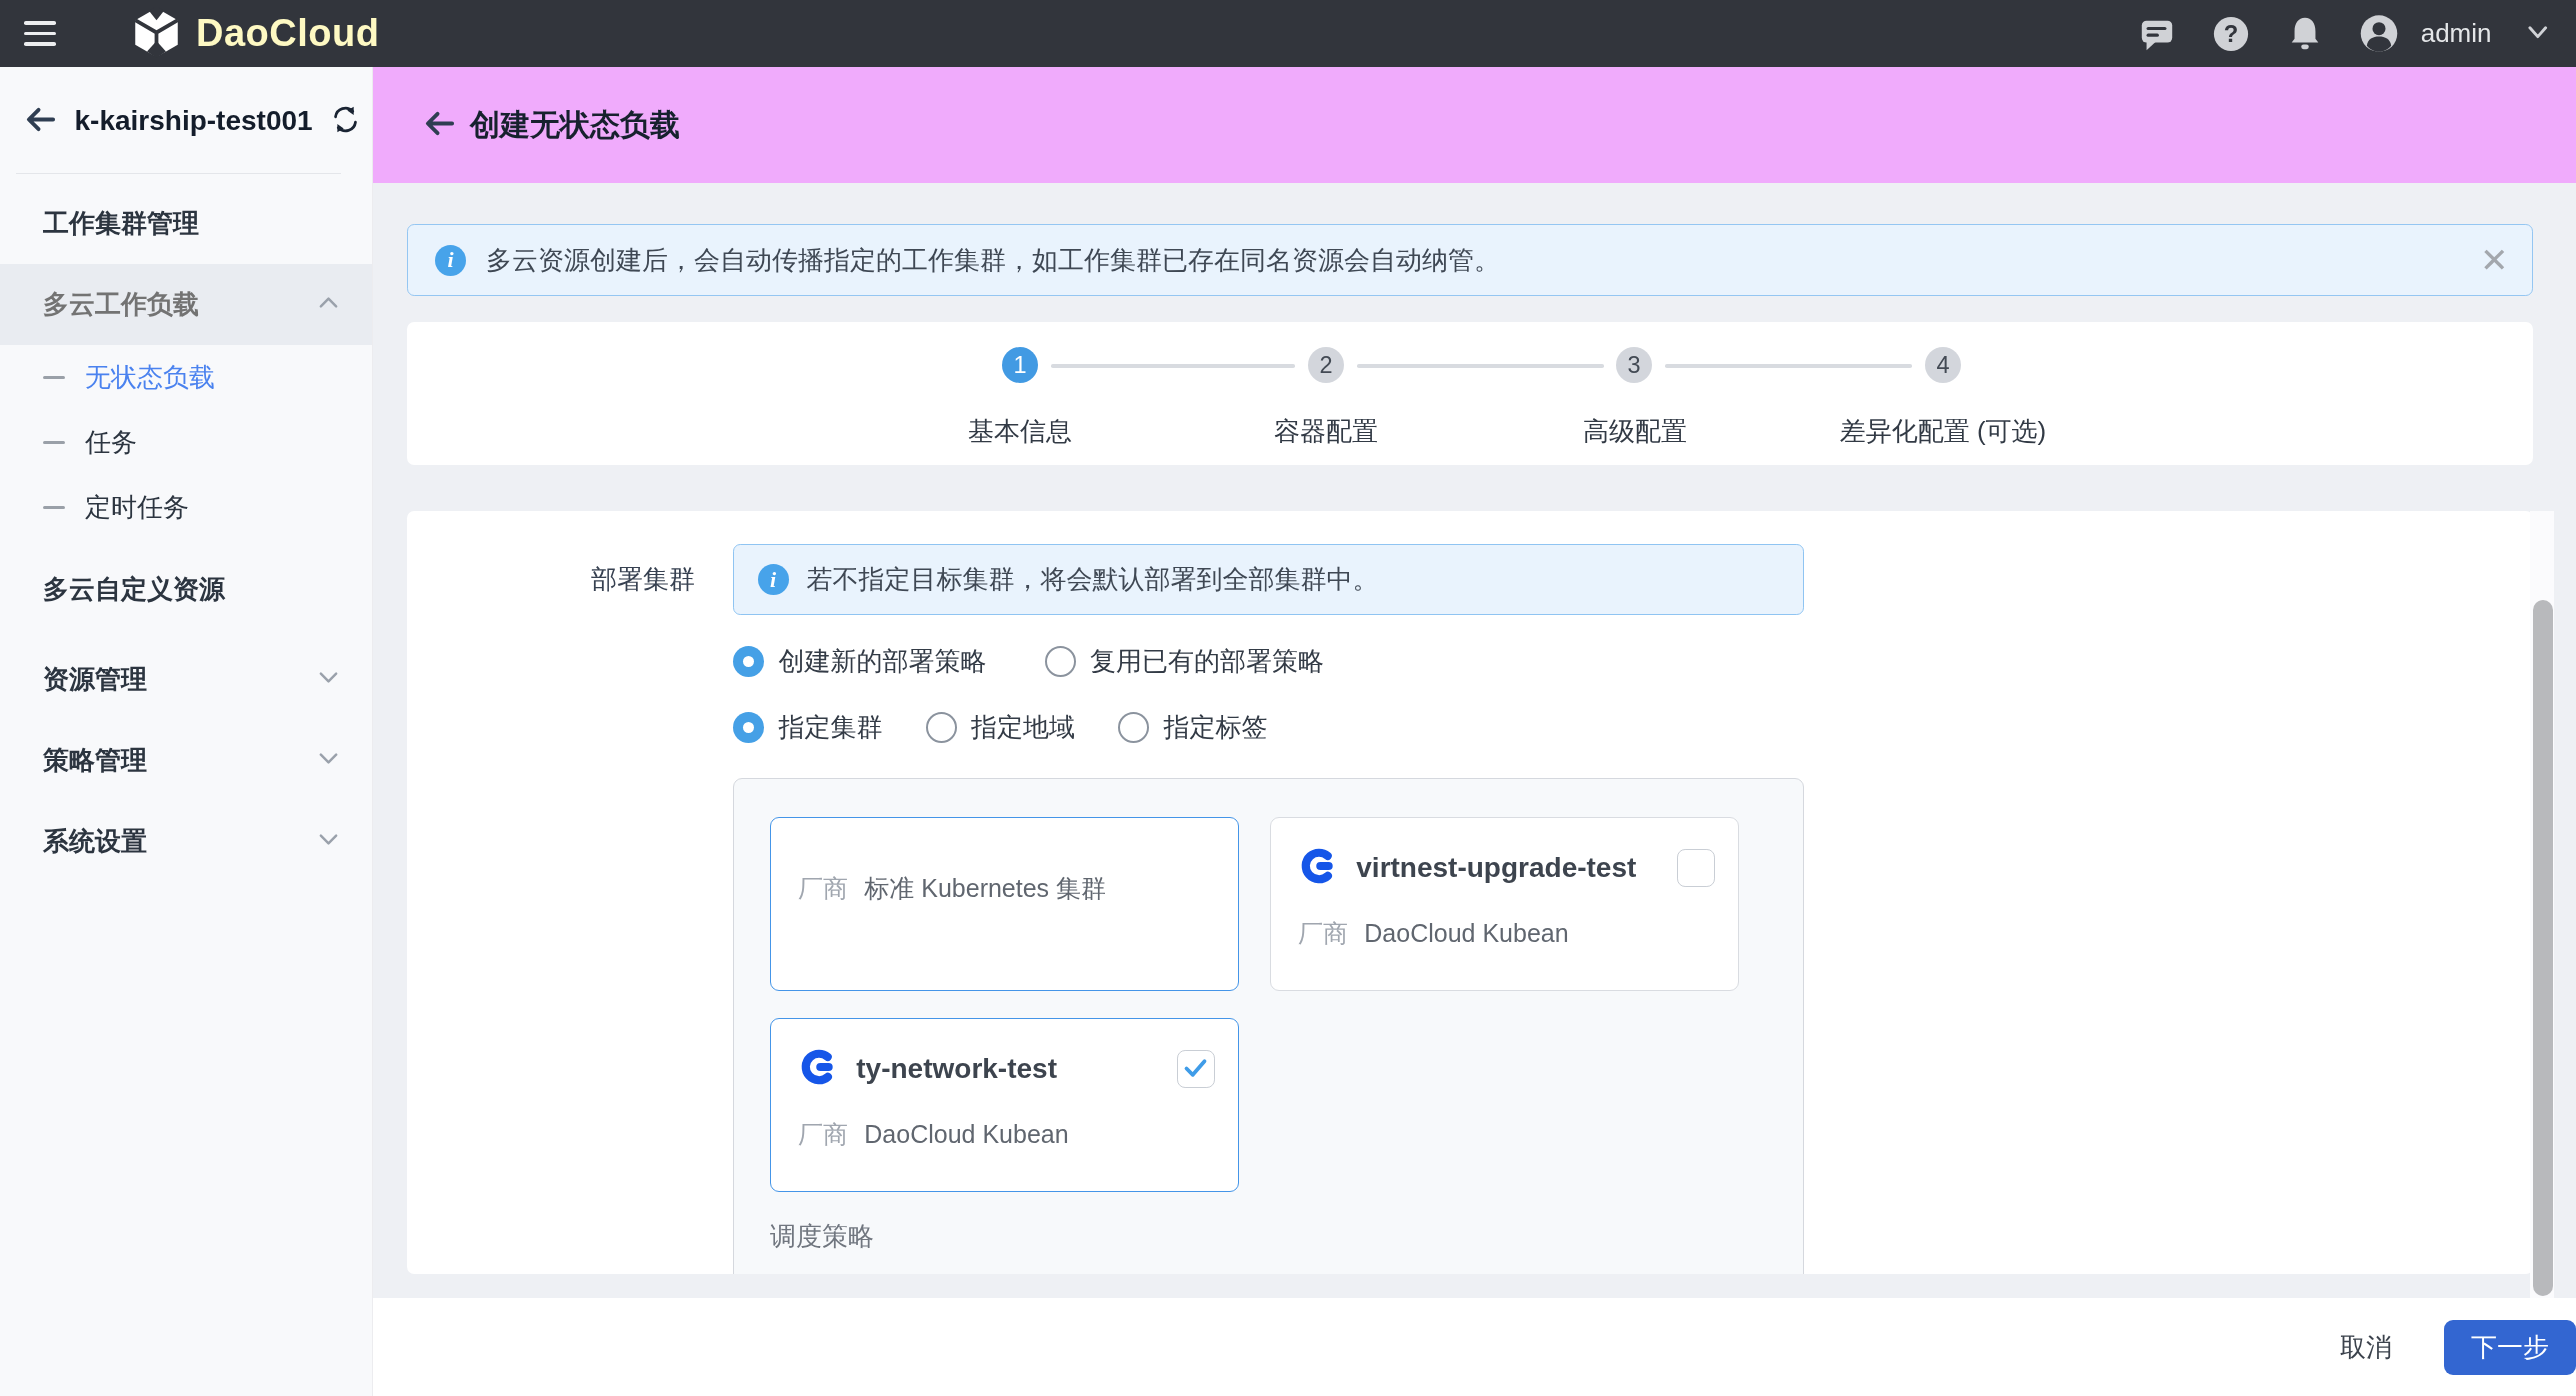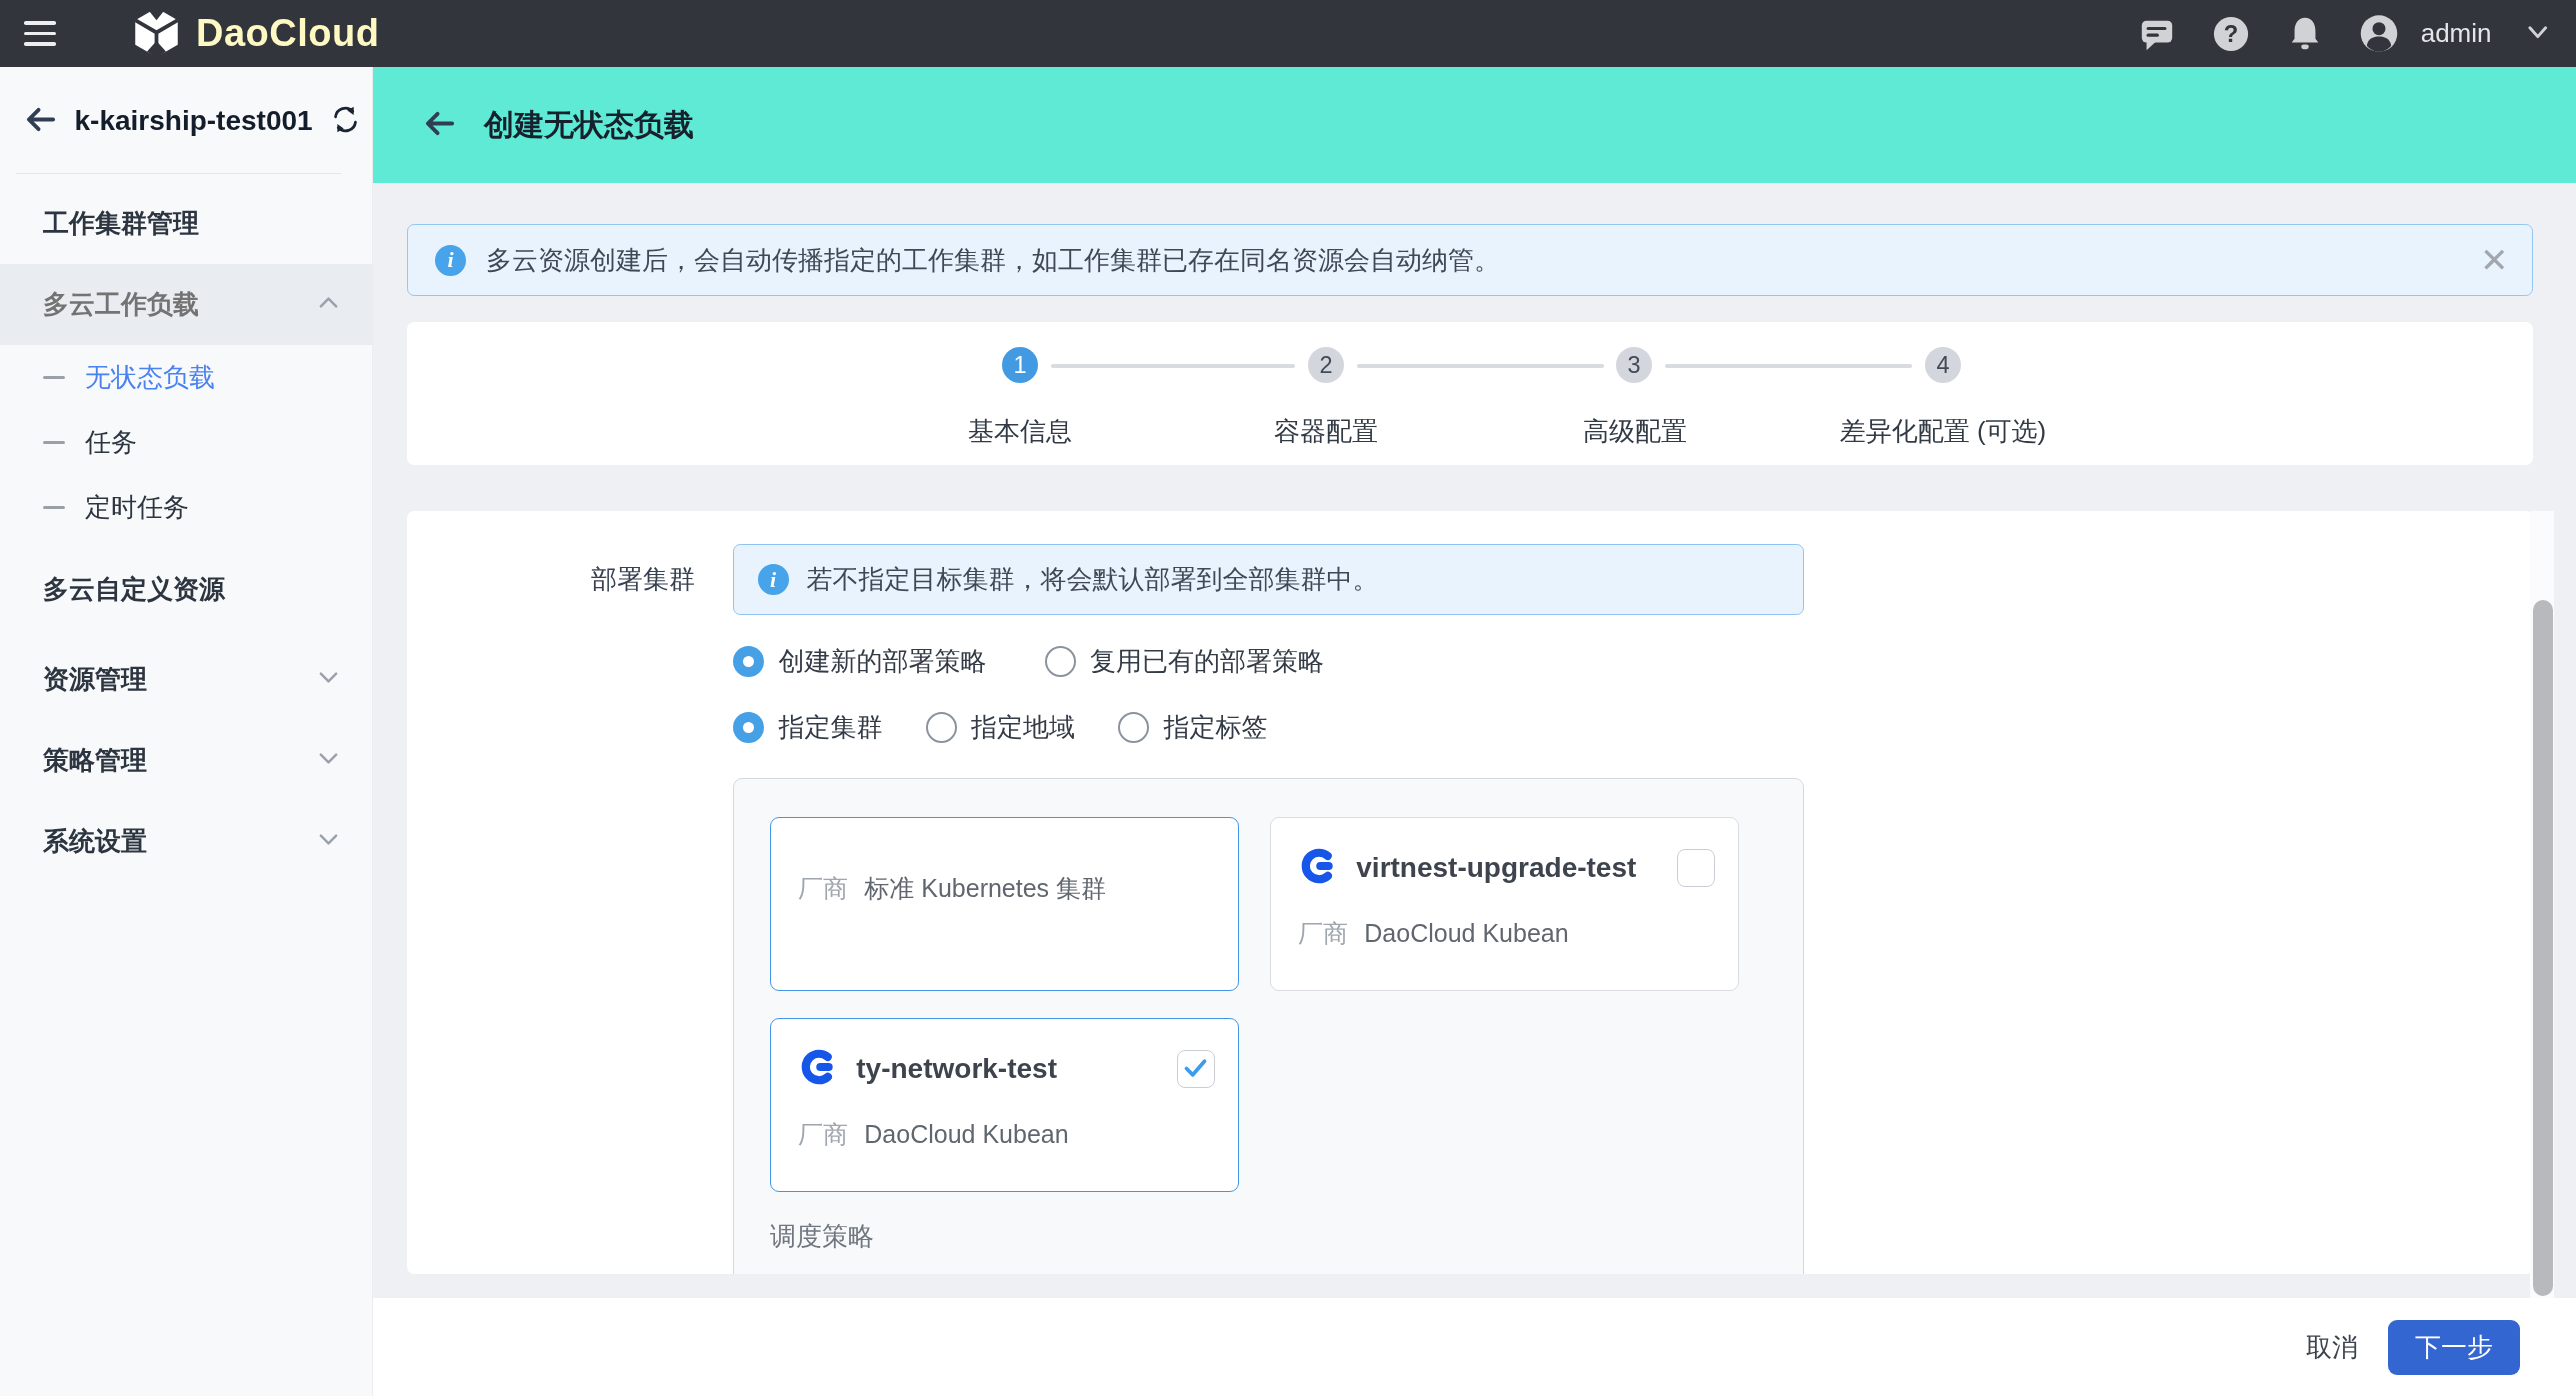--- a/index.html
+++ b/index.html
@@ -30,21 +30,21 @@
   .side-cluster { font-size:28px; font-weight:700; color:#141d2b; flex:1; white-space:nowrap; }
   .side-divider { height:0.9px; background:#e4e6ea; margin:34px 31px 9px 16.3px; }
   .menu-item { height:81px; display:flex; align-items:center; padding:0 33px 0 43px; font-size:26px; font-weight:600; color:#2c3540; cursor:pointer; }
   .menu-item .chev { margin-left:auto; }
   .menu-item.active { background:#e9ecf1; color:#737373; }
   .submenu-item { height:65px; display:flex; align-items:center; padding-left:43px; gap:20px; font-size:26px; font-weight:500; color:#2c3540; cursor:pointer;text-align:center; }
   .submenu-item .dash { width:22px; height:3.6px; border-radius:1.8px; background:#9aa0a8; flex-shrink:0; }
   .submenu-item.active { color:#4a82ef; }
 
   
-  .page-header { height:116px; background:#5eead4; display:flex; align-items:center; padding-left:50px; gap:28px; }
+  .page-header { height:116px; background:#f0abfc; display:flex; align-items:center; padding-left:50px; gap:14px; }
   .page-title { font-size:30px; font-weight:700; color:#17212e; }
 
   
   .content { flex:1; background:#eef0f4; padding:41px 43px 0 34px; display:flex; flex-direction:column; min-height:0; }
 
   .alert { height:72px; flex-shrink:0; background:#e9f3fd; border:1.8px solid #94c6f2; border-radius:7.2px;
            display:flex; align-items:center; padding:0 27px; gap:20px; margin-bottom:26px; position:relative; }
   .info-badge { width:31px; height:31px; border-radius:50%; background:#47a3ea; color:#fff; font-size:22px; font-weight:800;
                 display:flex; align-items:center; justify-content:center; flex-shrink:0; font-family:"Liberation Serif",serif; font-style:italic; }
   .alert-text { font-size:26px; color:#3f4854; }
@@ -90,21 +90,21 @@
   .checkbox { width:38px; height:38px; border:1.8px solid #c9ced5; border-radius:8.1px; background:#fff; flex-shrink:0;
               display:flex; align-items:center; justify-content:center; cursor:pointer; }
   .checkbox svg { display:none; }
   .checkbox.checked svg { display:block; }
   .card-vendor { margin-top:27px; display:flex; align-items:center; gap:16.3px; font-size:25px; }
   .vendor-key { color:#a0a6af; }
   .vendor-val { color:#60666f; }
   .section-label { margin-top:27px; font-size:26px; font-weight:500; color:#70767f; }
 
   
-  .footer { height:99px; background:#fff; display:flex; align-items:center; justify-content:flex-end; gap:30px; padding-right:56px; }
+  .footer { height:99px; background:#fff; display:flex; align-items:center; justify-content:flex-end; gap:52px; }
   .btn-cancel { font-size:26px; color:#3c434d; cursor:pointer; }
   .btn-primary { width:132px; height:55px; border-radius:9px; background:#3366d1; color:#fff; font-size:26px;
                  display:flex; align-items:center; justify-content:center; cursor:pointer; }
 
   
   .scroll-track { position:absolute; left:2530px; top:511px; width:24.4px; height:787px; background:#fbfbfd; z-index:6; }
   .scroll-thumb { position:absolute; left:2533px; top:600px; width:20px; height:696px; background:#b8b9bc; border-radius:10px; z-index:7; cursor:pointer; }
 </style>
 </head>
 <body>

